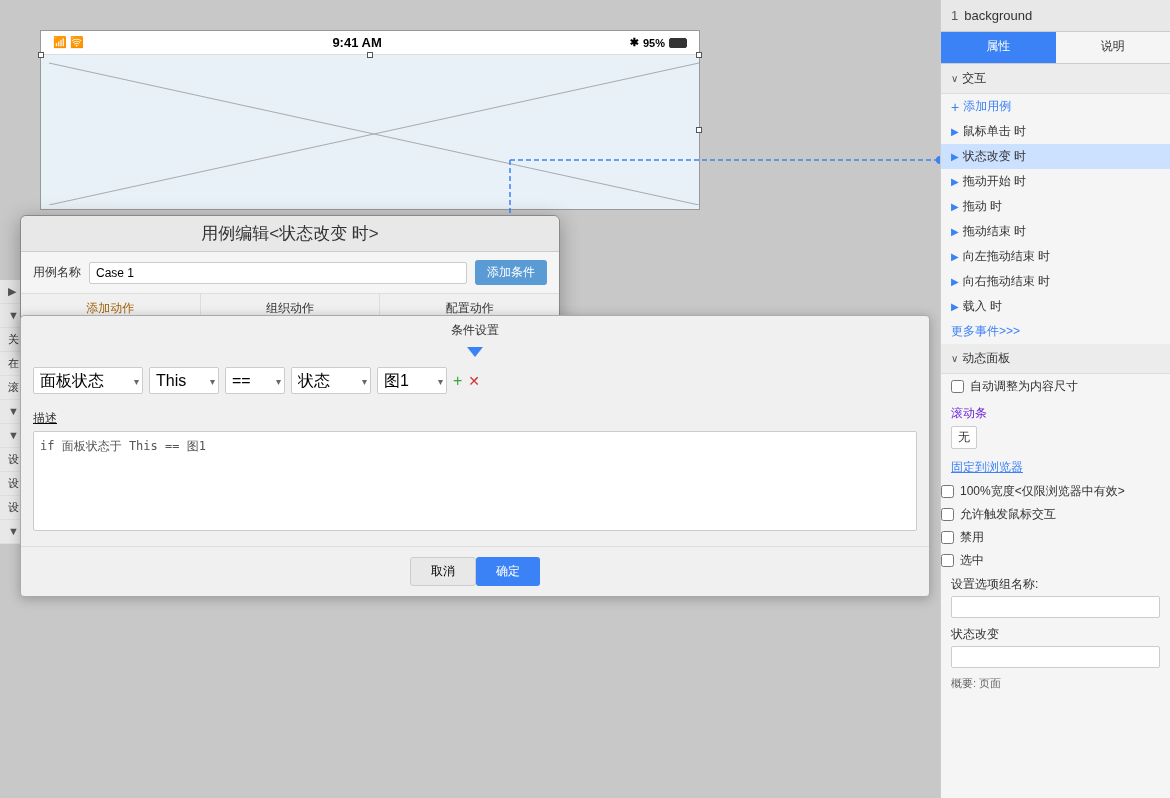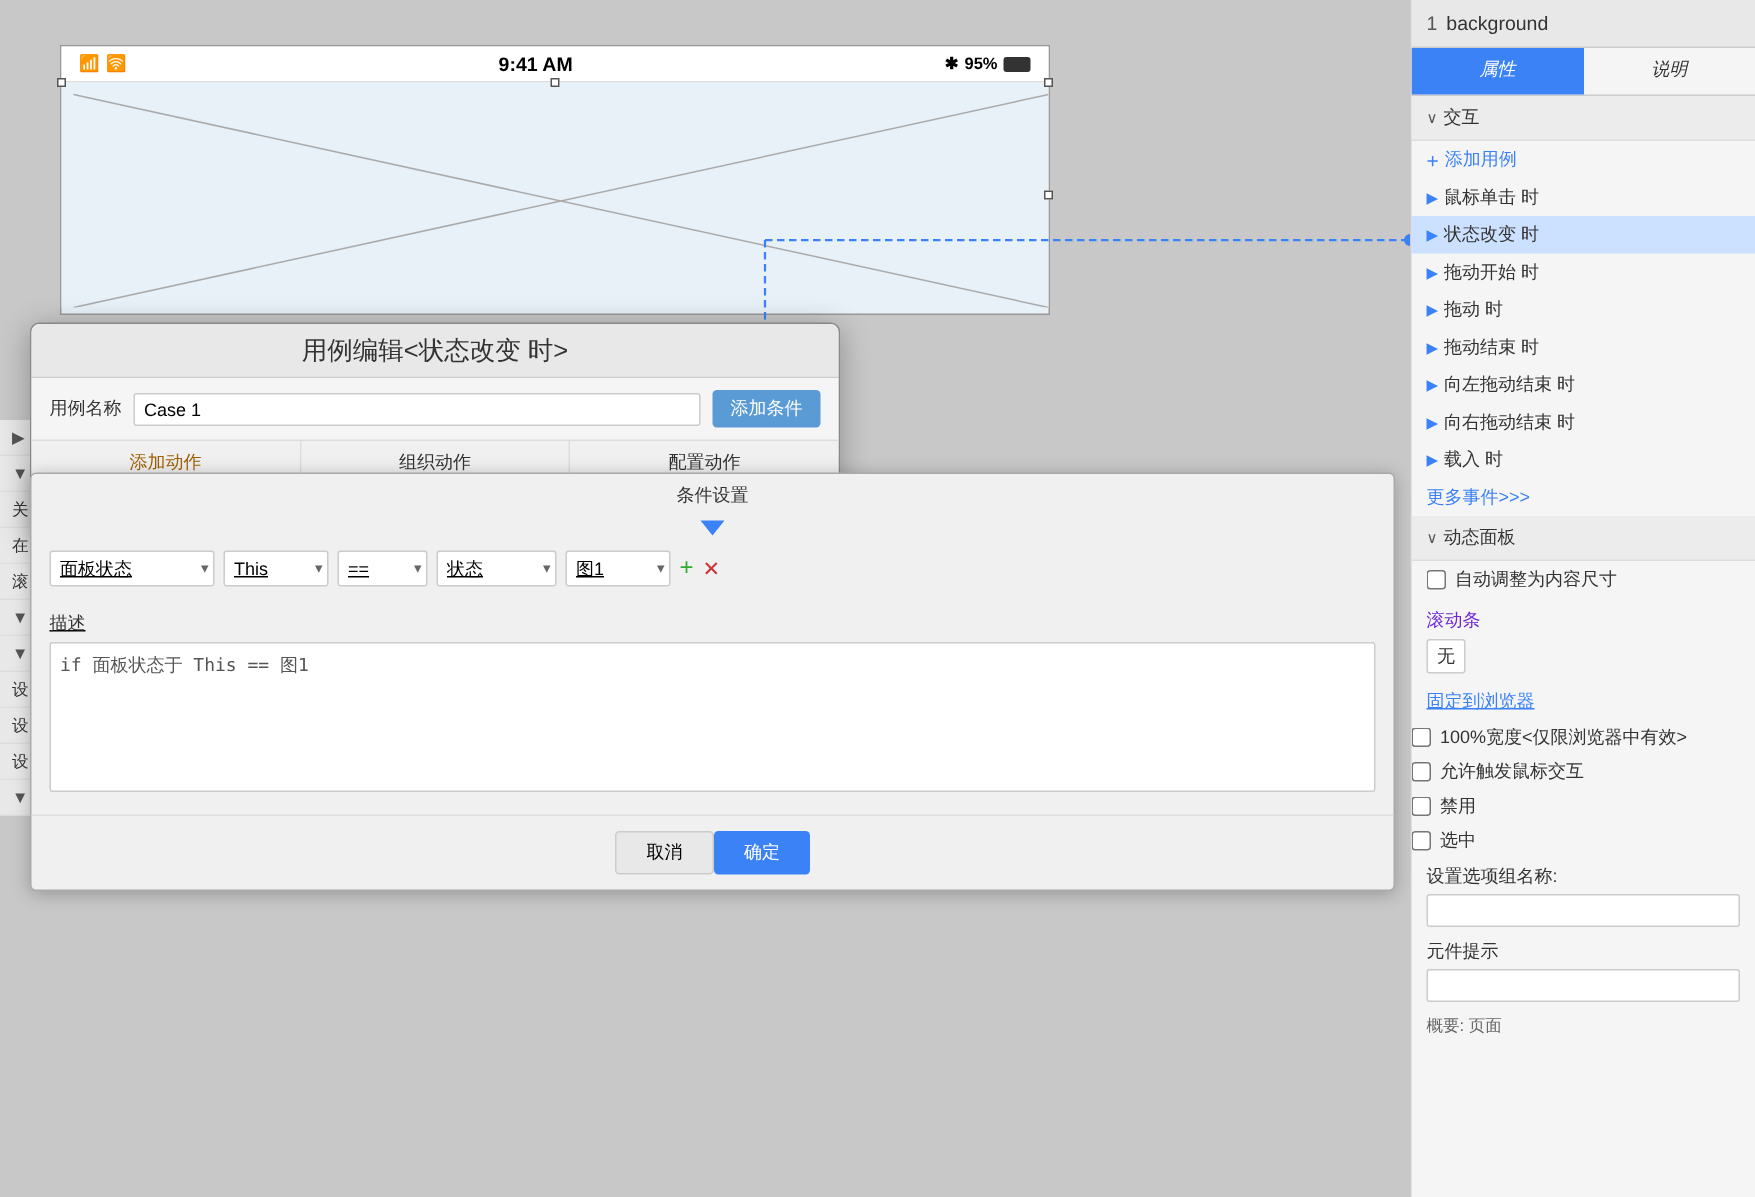--- a/index.html
+++ b/index.html
@@ -229,27 +229,26 @@
       display: flex;
       align-items: center;
       padding: 8px 12px;
       gap: 6px;
     }
 
     .cond-select {
       border: 1px solid #ccc;
       background: white;
       padding: 4px 20px 4px 6px;
-      font-size: 12px;
+      font-size: 16px;
       border-radius: 2px;
       appearance: none;
       -webkit-appearance: none;
       cursor: pointer;
       position: relative;
-      text-decoration: underline;
     }
 
     .cond-select-wrap {
       position: relative;
       display: inline-block;
     }
 
     .cond-select-wrap::after {
       content: '▾';
       position: absolute;
@@ -363,21 +362,20 @@
     }
 
     .panel-tab {
       flex: 1;
       text-align: center;
       padding: 6px 0;
       font-size: 12px;
       cursor: pointer;
       color: #333;
       border-bottom: 2px solid transparent;
-      font-style: italic;
     }
 
     .panel-tab.active {
       background: #3b82f6;
       color: white;
     }
 
     .section-header {
       display: flex;
       align-items: center;
@@ -600,21 +598,21 @@
     <input type="checkbox" style="">
     <span>选中</span>
   </div>
 
   <div class="text-field-row">
     <div class="text-field-label">设置选项组名称:</div>
     <input type="text" class="text-input-box" style="">
   </div>
 
   <div class="text-field-row">
-    <div class="text-field-label">元件提示</div>
+    <div class="text-field-label">状态改变</div>
     <input type="text" class="text-input-box" style="">
   </div>
 
   <div class="footer-label">概要: 页面</div>
 </div>
 
 <div class="left-panel">
 
   <div class="mobile-frame">
     <div class="mobile-status-bar">

